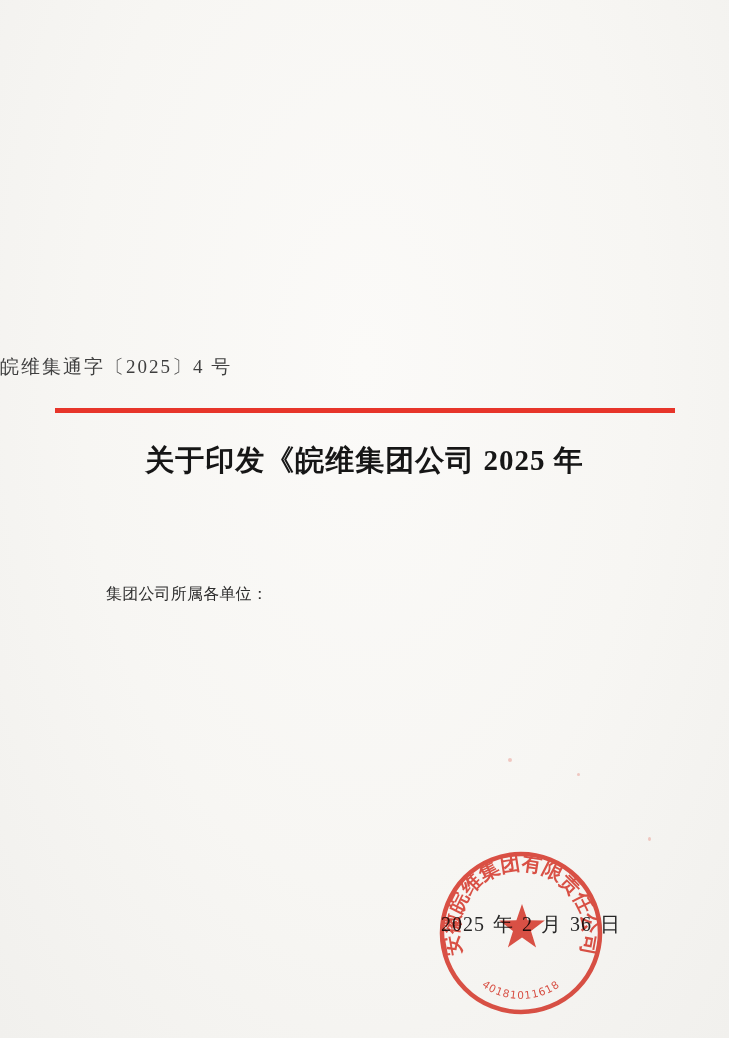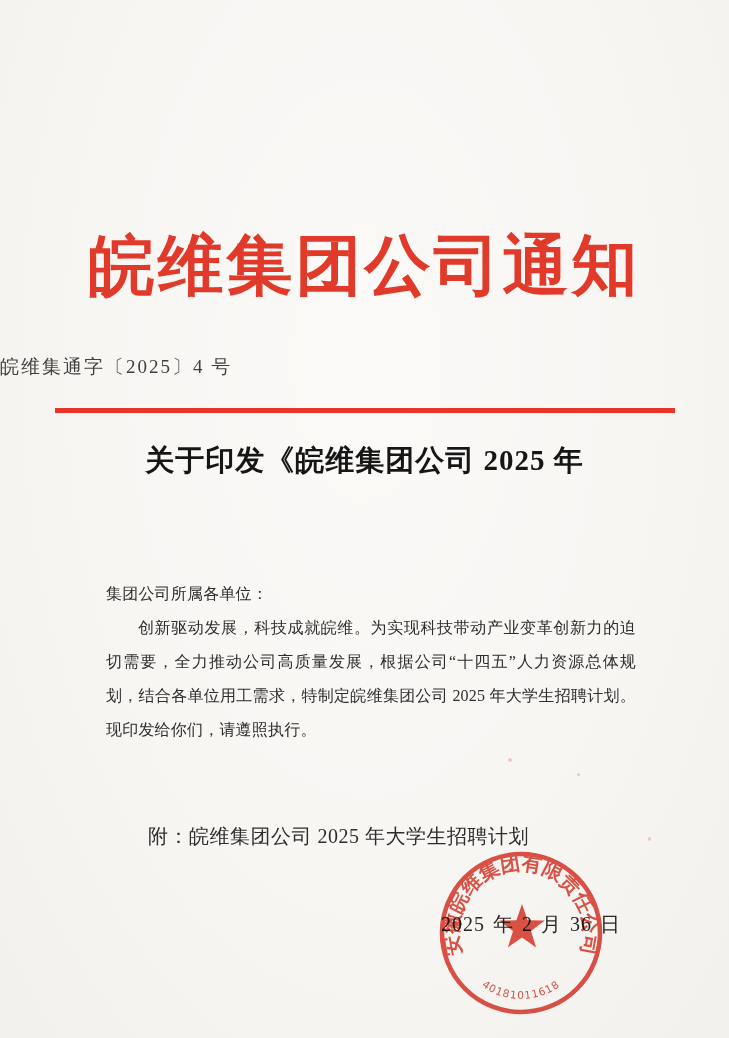--- a/index.html
+++ b/index.html
@@ -100,36 +100,33 @@
   }
   .speck-1 { top: 758px; left: 508px; width: 4px; height: 4px; }
   .speck-2 { top: 773px; left: 577px; width: 3px; height: 3px; }
   .speck-3 { top: 837px; left: 648px; width: 3px; height: 4px; }
 </style>
 </head>
 <body>
 
 <div class="page">
 
-  <h1 class="letterhead">皖维集团公司通知</h1>
 
   <div class="docnum">皖维集通字〔2025〕4 号</div>
 
   <div class="divider"></div>
 
   <h2 class="title">
     <span class="tline">关于印发《皖维集团公司 2025 年</span>
   </h2>
 
   <div class="body-block">
     <p class="salutation">集团公司所属各单位：</p>
-    <p class="para">创新驱动发展，科技成就皖维。为实现科技带动产业变革创新力的迫切需要，全力推动公司高质量发展，根据公司“十四五”人力资源总体规划，结合各单位用工需求，特制定皖维集团公司 2025 年大学生招聘计划。现印发给你们，请遵照执行。</p>
   </div>
 
-  <p class="attachment">附：皖维集团公司 2025 年大学生招聘计划</p>
 
   <p class="date">2025 年 2 月 36 日</p>
 
   <svg class="stamp" viewBox="0 0 190 190" width="190" height="190" xmlns="http://www.w3.org/2000/svg">
     <circle class="ring" cx="95" cy="95" r="79"></circle>
     <path id="arc-company" d="M 35.8 116.5 A 63 63 0 1 1 154.2 116.5" fill="none"></path>
     <path id="arc-serial" d="M 52.6 145.6 A 66 66 0 0 0 137.4 145.6" fill="none"></path>
     <text class="stamp-company" text-anchor="middle">
       <textPath href="#arc-company" startOffset="50%">安徽皖维集团有限责任公司</textPath>
     </text>

